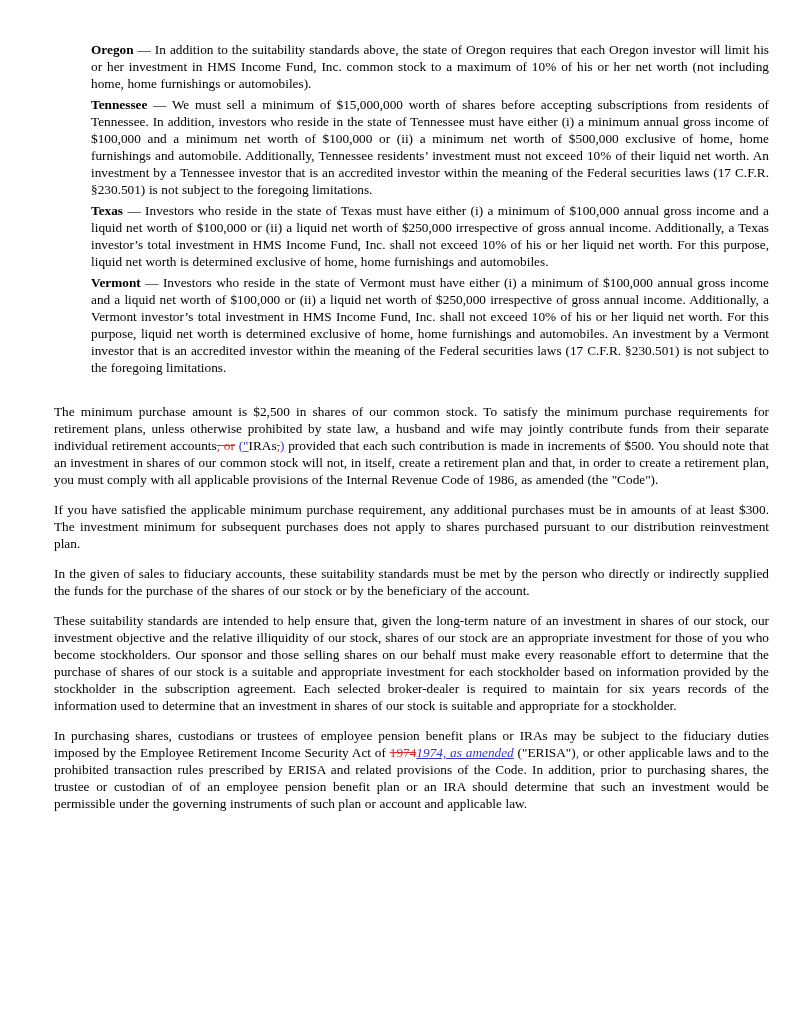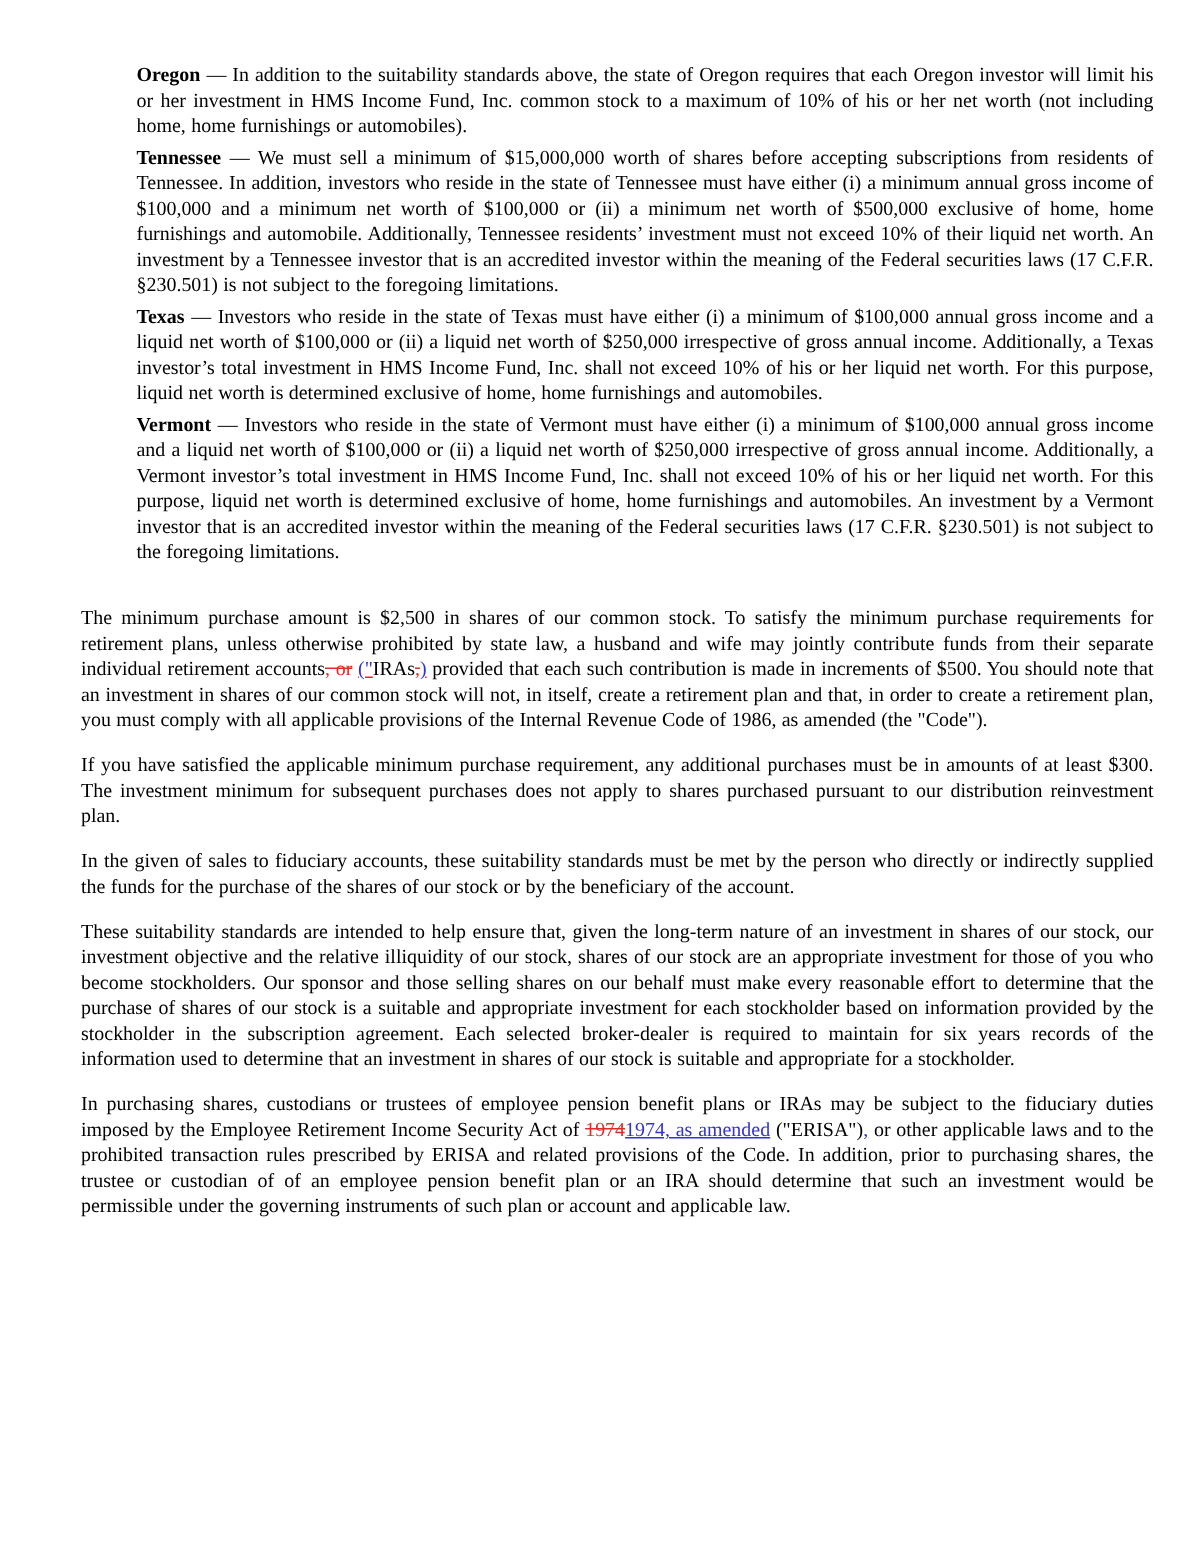--- a/index.html
+++ b/index.html
@@ -46,20 +46,21 @@
   .run-bold   { color: #000000; font-weight: bold; }
   .run-del {
     color: var(--del-color, #e02b2b);
     text-decoration: line-through;
     text-decoration-color: var(--del-color, #e02b2b);
   }
   .run-ins {
     color: var(--ins-color, #3333cc);
     text-decoration: underline;
     text-decoration-color: var(--ins-color, #3333cc);
+    font-style: italic;
   }
   .run-ins_red_ul {
     color: var(--ins-color, #3333cc);
     text-decoration: underline;
     text-decoration-color: var(--del-color, #e02b2b);
   }
   .page-number {
     position: absolute;
     left: 0;
     bottom: 30px;

